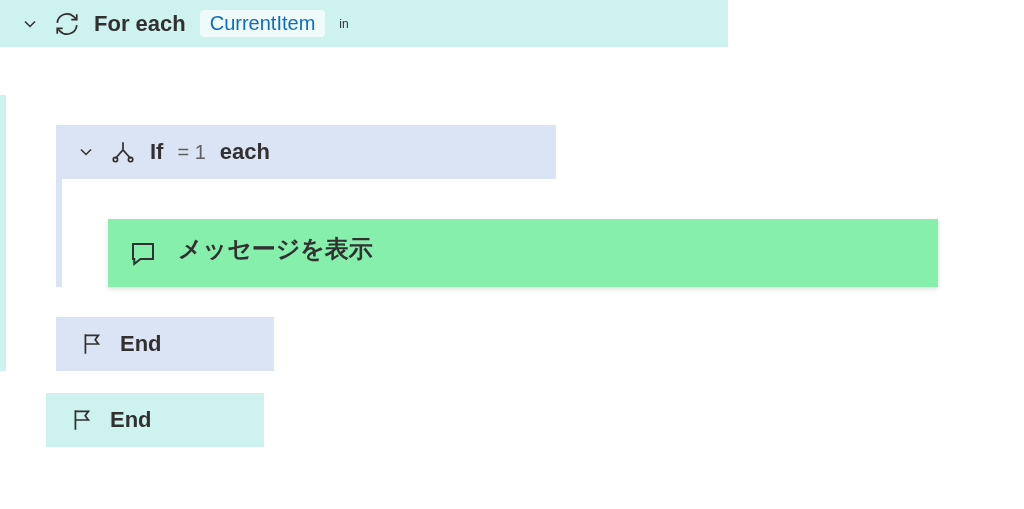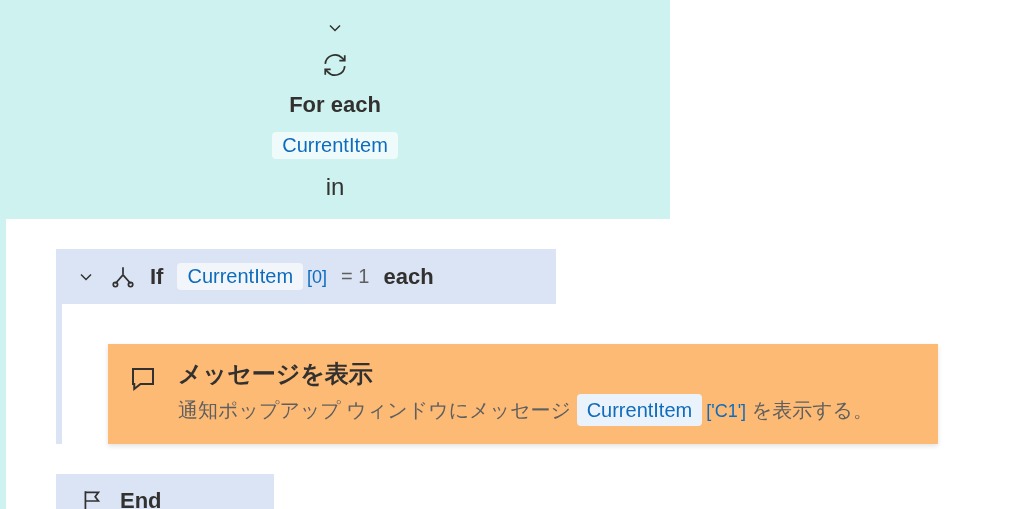--- a/index.html
+++ b/index.html
@@ -10,27 +10,27 @@
     background: #ffffff;
     width: 1024px;
   }
 
   
   .foreach-header {
     display: flex;
     align-items: center;
     gap: 14px;
     background: #cdf2ef;
-    padding: 18px 20px;
-    width: 670px;
-    flex-direction: column;
+    padding: 10px 20px;
+    width: 728px;
   }
   .foreach-body {
     border-left: 6px solid #cdf2ef;
     padding: 30px 0 0 50px;
+    margin-top: 48px;
   }
 
   
   .if-header {
     display: flex;
     align-items: center;
     gap: 14px;
     background: #dbe4f4;
     padding: 14px 20px;
     width: 500px;
@@ -38,21 +38,21 @@
   .if-body {
     border-left: 6px solid #dbe4f4;
     padding: 40px 0 0 46px;
   }
 
   
   .action-card {
     display: flex;
     align-items: flex-start;
     gap: 20px;
-    background: #fdba74;
+    background: #86efac;
     padding: 14px 20px 18px 20px;
     box-shadow: 0 2px 5px rgba(0,0,0,0.12);
     width: 830px;
   }
   .action-title {
     font-size: 24px;
     font-weight: 600;
     color: #323130;
     margin-bottom: 4px;
   }
@@ -94,21 +94,21 @@
   .chip-inline {
     display: inline-block;
     background: #eaf3fb;
     color: #0f6cbd;
     padding: 1px 10px;
     border-radius: 4px;
     font-size: 20px;
   }
   .sub { color: #0f6cbd; font-size: 18px; padding-left:4px;}
   .thin { color: #5f5f5f; font-size: 20px; }
-  .small-in { font-size: 24px; color:#333; }
+  .small-in { font-size: 12px; color:#333; }
 
   .icon { flex: 0 0 auto; display:flex; align-items:center; justify-content:center; }
   svg { display:block; }
 
   .chev svg { width:20px; height:20px; stroke:#323130; stroke-width:1.8; fill:none; }
   .loop-ico svg, .branch-ico svg, .flag-ico svg, .msg-ico svg { width:26px; height:26px; stroke:#323130; stroke-width:1.6; fill:none; }
   .msg-ico svg { width:30px; height:30px; margin-top:6px; }
 </style>
 </head>
 <body>
@@ -143,39 +143,33 @@
     <span class="icon branch-ico">
       <svg viewBox="0 0 24 24">
         <line x1="12" y1="3" x2="12" y2="10"></line>
         <line x1="12" y1="10" x2="5" y2="18"></line>
         <line x1="12" y1="10" x2="19" y2="18"></line>
         <circle cx="5" cy="19" r="2"></circle>
         <circle cx="19" cy="19" r="2"></circle>
       </svg>
     </span>
     <span class="kw">If</span>
-    <span>
-      <span class="chip">CurrentItem</span><span class="sub">[0]</span>
-    </span>
     <span class="thin">= 1</span>
     <span class="kw">each</span>
   </div>
 
   <div class="if-body">
     <div class="action-card">
       <span class="icon msg-ico">
         <svg viewBox="0 0 24 24">
           <path d="M4 4h16v12H10l-5 4v-4H4z"></path>
         </svg>
       </span>
       <div>
         <div class="action-title">メッセージを表示</div>
-        <div class="action-desc">
-          <span>通知ポップアップ ウィンドウにメッセージ </span><span class="chip-inline">CurrentItem</span><span class="sub">['C1']</span><span> を表示する。</span>
-        </div>
       </div>
     </div>
   </div>
 
   <div class="if-end">
     <span class="icon flag-ico">
       <svg viewBox="0 0 24 24">
         <line x1="5" y1="3" x2="5" y2="21"></line>
         <path d="M5 4h12l-3 4 3 4H5"></path>
       </svg>

